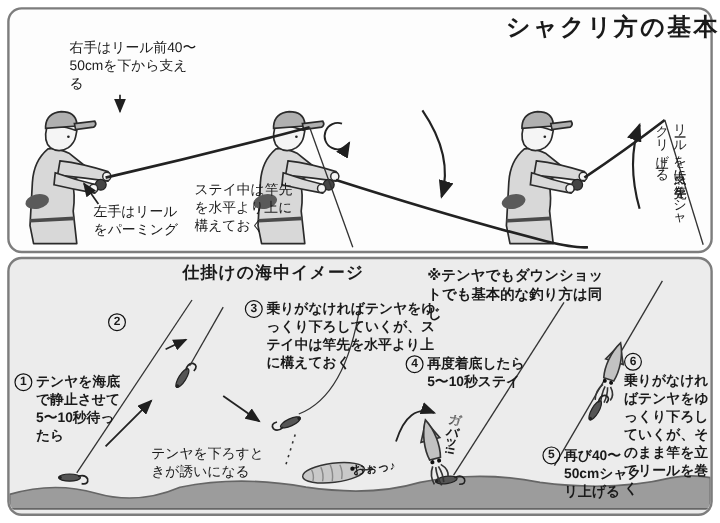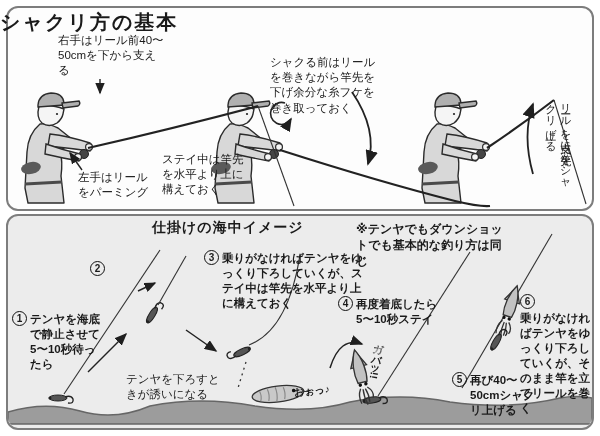--- a/index.html
+++ b/index.html
@@ -4,21 +4,21 @@
 <style>
   *{margin:0;padding:0;box-sizing:border-box}
   html,body{width:600px;height:436px}
   body{background:#ffffff;font-family:"Liberation Sans","DejaVu Sans",sans-serif;color:#1a1a1a}
   .page{position:relative;width:600px;height:436px;overflow:hidden;background:#fff}
   .panel{position:absolute;left:6px;width:588px;border:2px solid #7d7d7d;border-radius:12px;z-index:1}
   .panel-top{top:6px;height:205px;background:#fdfdfd}
   .panel-bottom{top:214px;height:216px;background:#ececec}
   .art{position:absolute;left:0;top:0;z-index:2;pointer-events:none}
   .txt{position:absolute;z-index:3;font-weight:400;font-size:11.5px;line-height:1.32}
-  .t-title{position:absolute;z-index:3;left:0;top:9px;width:100%;text-align:left;font-size:20px;font-weight:900;letter-spacing:2px}
+  .t-title{position:absolute;z-index:3;left:0;top:9px;width:100%;text-align:right;font-size:20px;font-weight:900;letter-spacing:2px}
   .b-title{position:absolute;z-index:3;left:152px;top:219px;font-size:14px;font-weight:900;letter-spacing:1px}
   .note{position:absolute;z-index:3;left:356px;top:221px;width:156px;font-size:12px;font-weight:700;line-height:1.35}
   .vert{writing-mode:vertical-rl;text-orientation:mixed}
   .fulcrum{left:543px;top:96px;height:88px;font-size:11px;line-height:1.35}
   .step{position:absolute;z-index:3;display:flex;gap:3px;font-size:11.5px;font-weight:700;line-height:1.3}
   .num{flex:0 0 auto;width:15px;height:15px;border:1.6px solid #111;border-radius:50%;display:flex;align-items:center;justify-content:center;font-size:10px;font-weight:800;margin-top:-1px;background:transparent}
   .step.stack{display:block}
   .step.stack .num{margin:0 0 2px 0}
   .sfx-grab{left:368px;top:336px;height:60px;font-size:10.5px;font-weight:800;transform:rotate(10deg);z-index:3}
   .sfx-notice{left:294px;top:384px;font-size:10px;font-weight:800;transform:rotate(-6deg);z-index:3}
@@ -121,21 +121,20 @@
     <use href="#squid" transform="translate(362,380) scale(1.15) rotate(-14)"></use>
     <path d="M330,368 Q340,336 362,344" fill="none" stroke="#222" stroke-width="1.5" marker-end="url(#ah)"></path>
 
     <path d="M462,388 L552,234" stroke="#333" stroke-width="1.1"></path>
     <use href="#squid" transform="translate(508,314) scale(1.1) rotate(18)"></use>
     <use href="#tenya" transform="translate(496,342) rotate(-60)"></use>
   </svg>
 
   <h1 class="t-title">シャクリ方の基本</h1>
   <div class="txt" style="left:58px;top:33px;width:106px">右手はリール前40〜50cmを下から支える</div>
-  <div class="txt" style="left:270px;top:55px;width:116px">シャクる前はリールを巻きながら竿先を下げ余分な糸フケを巻き取っておく</div>
   <div class="txt" style="left:162px;top:152px;width:88px">ステイ中は竿先を水平より上に構えておく</div>
   <div class="txt" style="left:78px;top:170px;width:76px">左手はリールをパーミング</div>
   <div class="txt vert fulcrum">リールを支点に竿先をシャクリ上げる</div>
 
   <div class="b-title">仕掛けの海中イメージ</div>
   <div class="note">※テンヤでもダウンショットでも基本的な釣り方は同じ</div>
 
   <div class="step" style="left:12px;top:312px">
     <span class="num">1</span>
     <span class="s-text" style="width:74px">テンヤを海底で静止させて5〜10秒待ったら</span>

